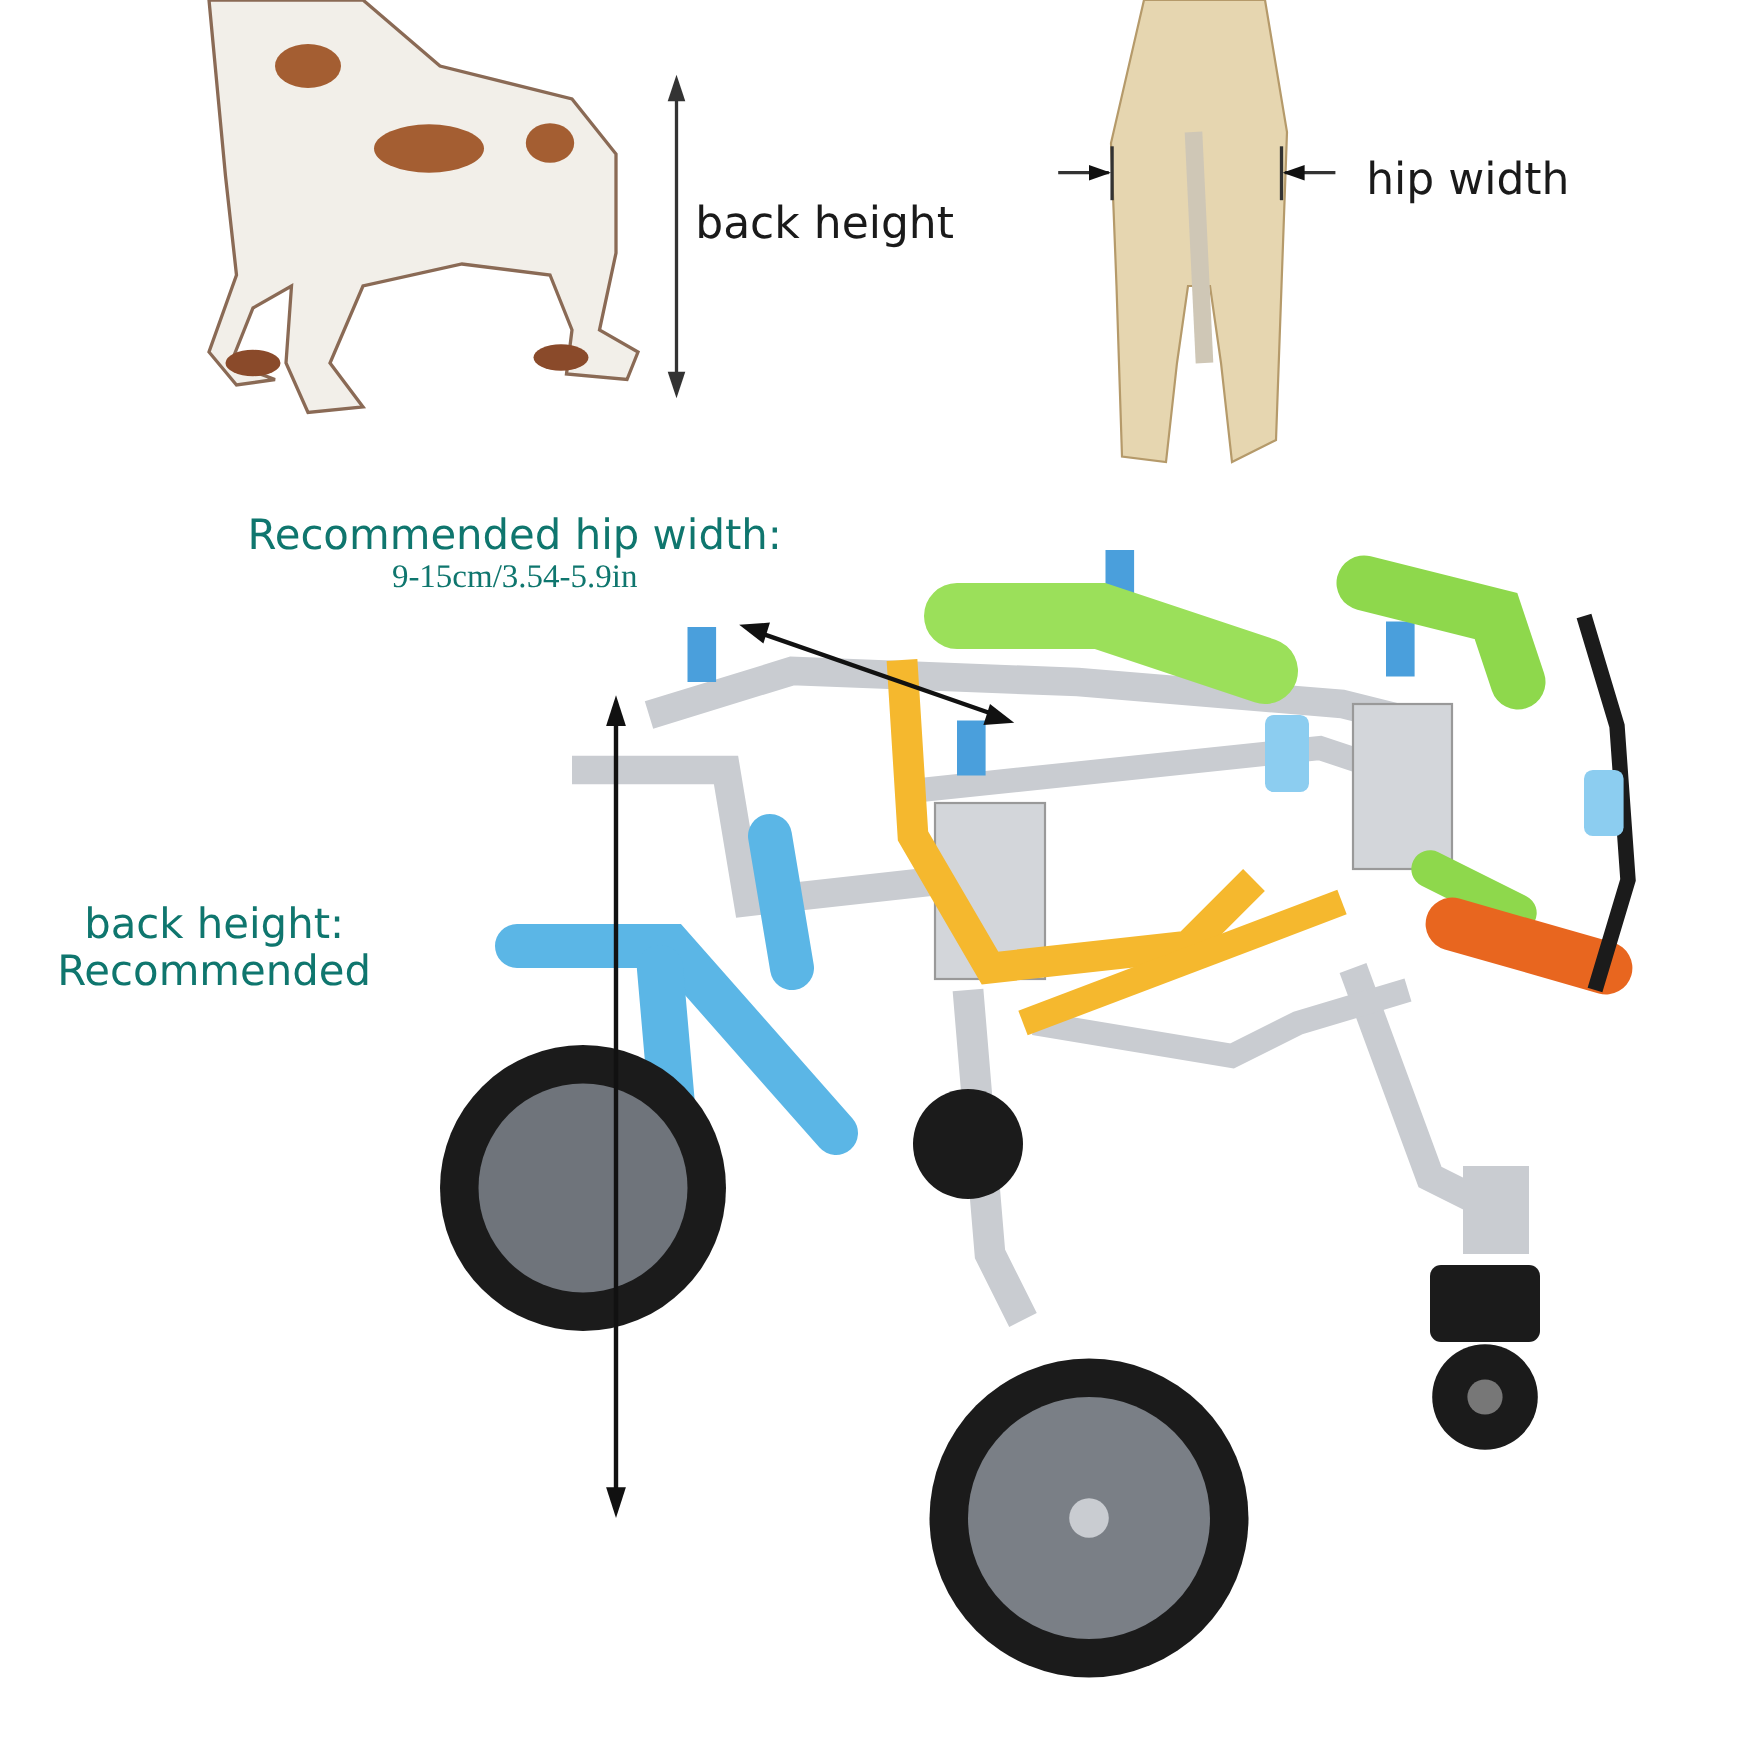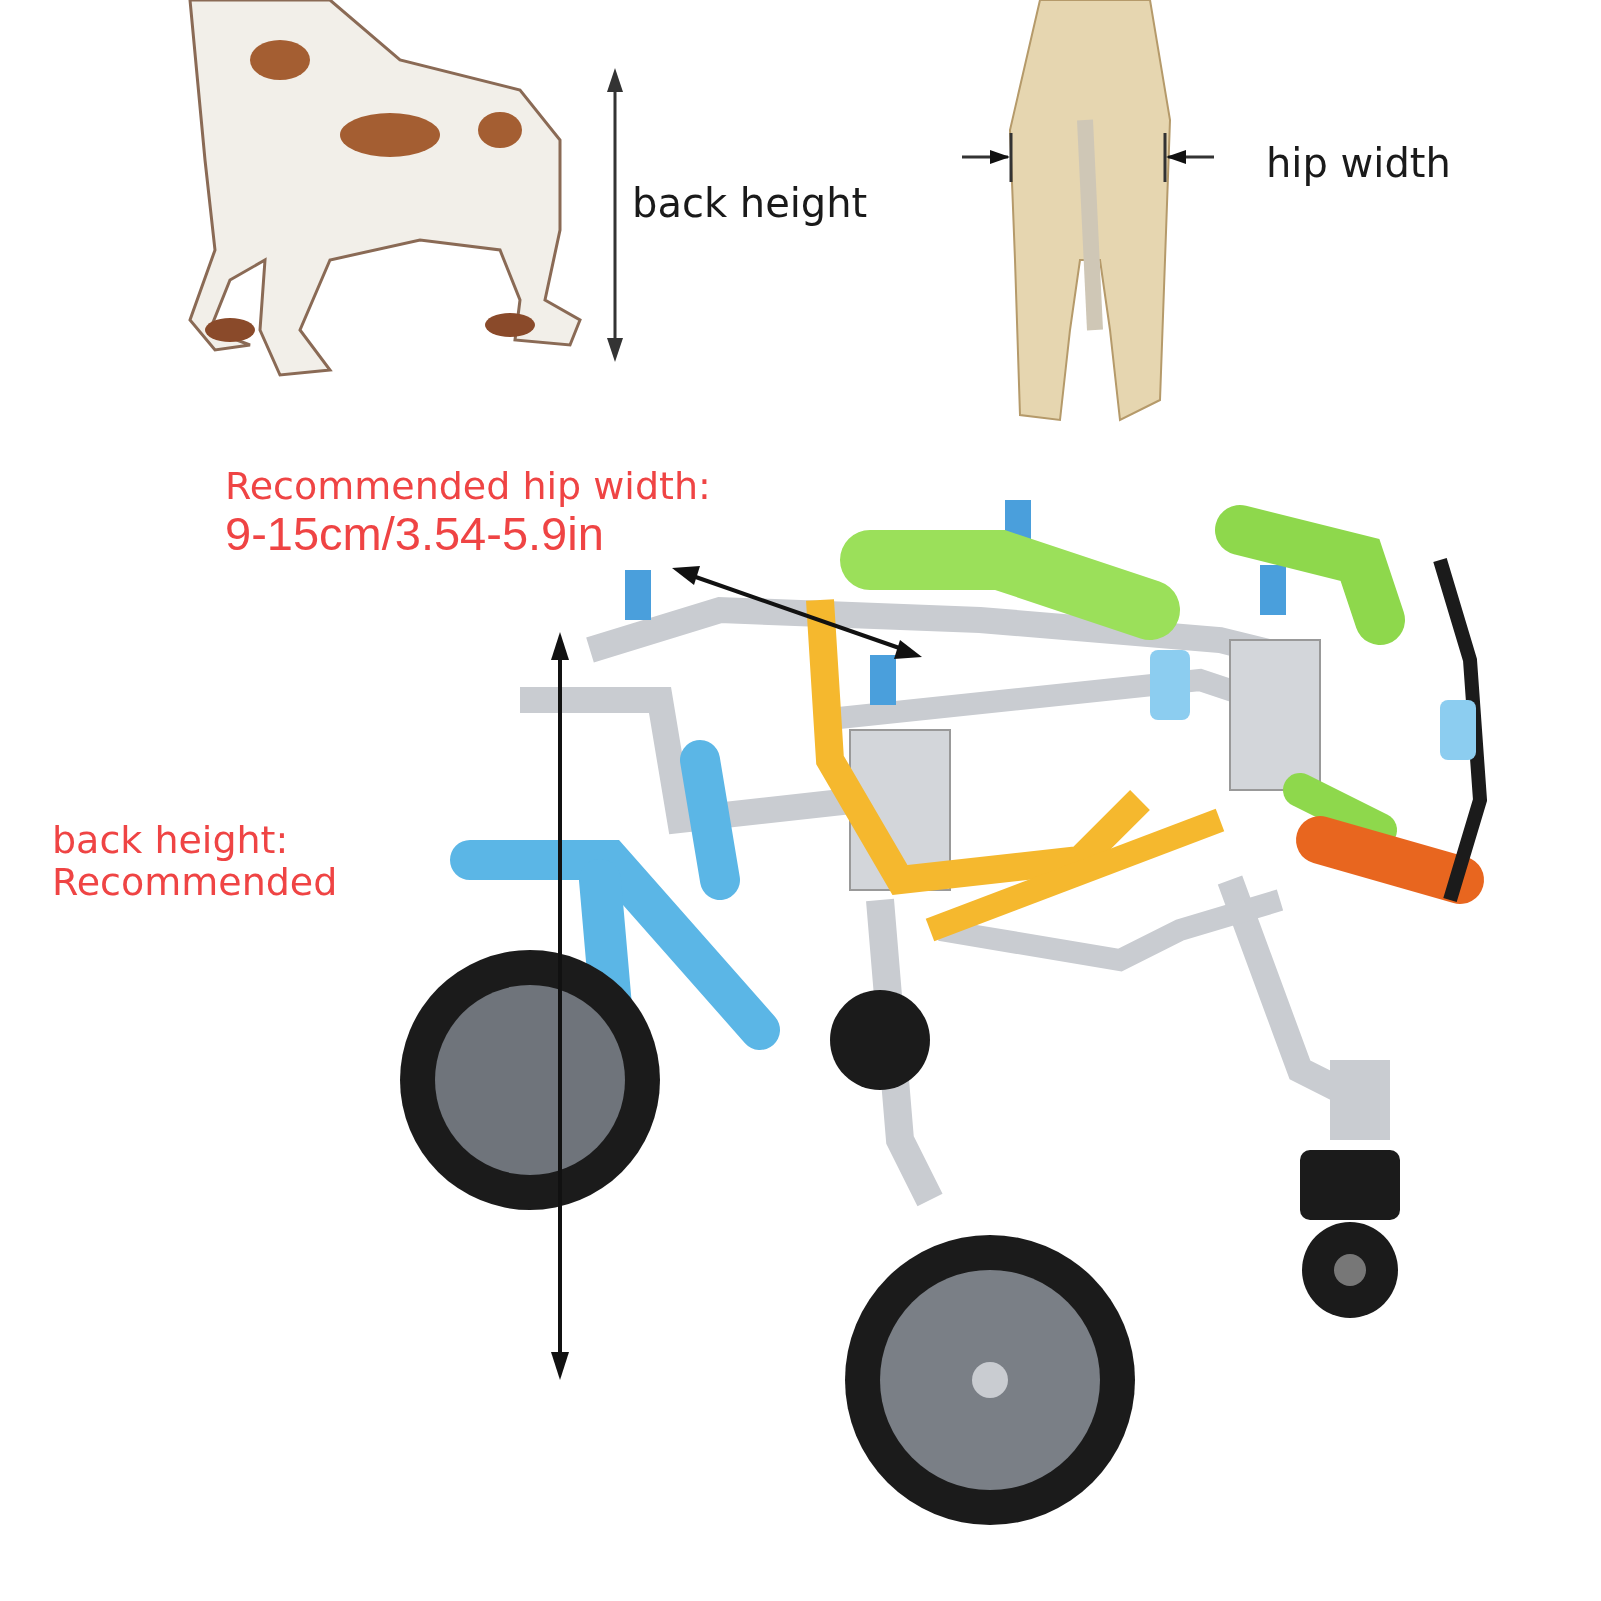--- a/index.html
+++ b/index.html
@@ -1,21 +1,21 @@
 <!DOCTYPE html>
 <html><head>
 <meta charset="utf-8">
 <style>
   html, body { margin: 0; padding: 0; background: #ffffff; }
   body { width: 1601px; height: 1601px; position: relative; overflow: hidden;
          font-family: "DejaVu Sans", sans-serif; color: #111; }
   .abs { position: absolute; }
   .lbl { font-size: 40px; color: #1a1a1a; white-space: nowrap; }
-  .rec { font-size: 38px; line-height: 1.1; color: #ef4444; white-space: nowrap; }
-  .rec .v { font-family: Liberation Sans, sans-serif; font-size: 47px; }
+  .rec { font-size: 38px; line-height: 1.1; color: #0f766e; white-space: nowrap; text-align: center; }
+  .rec .v { font-family: Liberation Serif, serif; font-size: 30px; }
   svg { position: absolute; left: 0; top: 0; }
 </style>
 </head>
 <body>
 
 <svg width="1601" height="1601" viewBox="0 0 1601 1601">
 
   <g>
     <path d="M190 0 L330 0 L400 60 L520 90 L560 140 L560 230 L545 300 L580 320 L570 345 L515 340 L520 300 L500 250 L420 240 L330 260 L300 330 L330 370 L280 375 L260 330 L265 260 L230 280 L210 330 L250 345 L215 350 L190 320 L215 250 L205 160 Z" fill="#f2efe9" stroke="#8a6a55" stroke-width="3"></path>
     <ellipse cx="390" cy="135" rx="50" ry="22" fill="#a45e32"></ellipse>
@@ -105,21 +105,21 @@
   </g>
 
   <g>
     <line x1="560" y1="650" x2="560" y2="1360" stroke="#111" stroke-width="4"></line>
     <polygon points="560,632 551,660 569,660" fill="#111"></polygon>
     <polygon points="560,1380 551,1352 569,1352" fill="#111"></polygon>
   </g>
 </svg>
 
 <div class="abs lbl" style="left:632px; top:180px;">back height</div>
-<div class="abs lbl" style="left:1242px; top:140px;margin-left:24px;">hip width</div>
+<div class="abs lbl" style="left:1242px; top:140px;">hip width</div>
 
 <div class="abs rec" style="left:225px; top:466px;">
   <div>Recommended hip width:</div>
   <div class="v">9-15cm/3.54-5.9in</div>
 </div>
 
 <div class="abs rec" style="left:52px; top:820px;">
   <div>back height:</div>
   <div>Recommended</div>
 </div>

